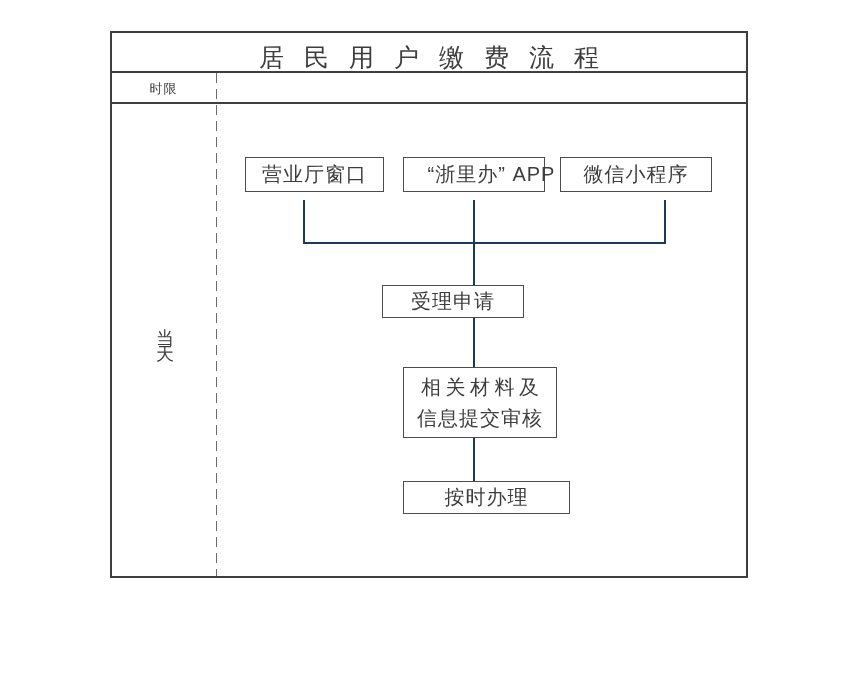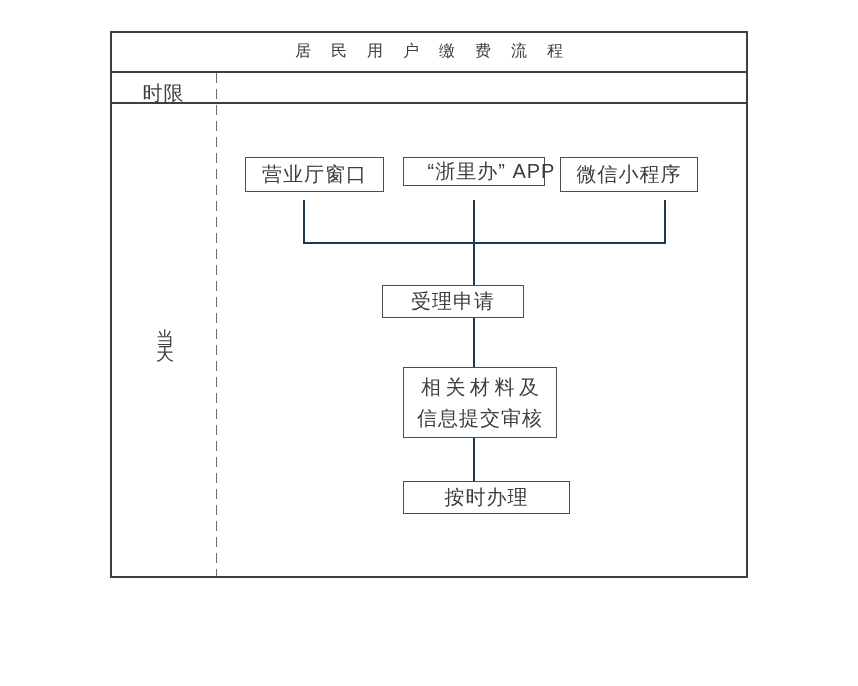--- a/index.html
+++ b/index.html
@@ -33,30 +33,30 @@
     background: #3f3f3f;
   }
   .hrule.r1 { top: 71px; }
   .hrule.r2 { top: 102px; }
 
   .title {
     position: absolute;
     left: 110px; top: 41px;
     width: 638px;
     text-align: center;
-    font-size: 16px;
+    font-size: 25px;
     letter-spacing: 20px;
     text-indent: 20px;
     color: #3d3d3d;
     white-space: nowrap;
   }
   .colhead {
     position: absolute;
     top: 80px;
-    font-size: 20px;
+    font-size: 13px;
     text-align: center;
     color: #3d3d3d;
     letter-spacing: 1px;
   }
   .colhead.time { left: 112px; width: 103px; }
   .colhead.flow { left: 217px; width: 529px; }
 
   .dashed-divider {
     position: absolute;
     left: 216px; top: 73px;
@@ -88,22 +88,22 @@
     align-items: center;
     justify-content: center;
     flex-direction: column;
     font-size: 20px;
     letter-spacing: 1px;
     color: #3d3d3d;
     text-align: center;
     white-space: nowrap;
   }
   .node.ch1 { left: 245px; top: 157px; width: 139px; height: 35px; }
-  .node.ch2 { left: 403px; top: 157px; width: 142px; height: 29px; padding-left: 35px; }
-  .node.ch3 { left: 560px; top: 157px; width: 138px; height: 35px; }
+  .node.ch2 { left: 403px; top: 157px; width: 142px; height: 35px; padding-left: 35px; }
+  .node.ch3 { left: 560px; top: 157px; width: 152px; height: 35px; }
   .node.accept   { left: 382px; top: 285px; width: 142px; height: 33px; }
   .node.materials{ left: 403px; top: 367px; width: 154px; height: 71px; }
   .node.ontime   { left: 403px; top: 481px; width: 167px; height: 33px; }
   .node .ln { line-height: 31px; }
   .node .ln.spread { letter-spacing: 4.5px; text-indent: 4.5px; }
 
   
   .conn {
     position: absolute;
     background: #1d3a54;

